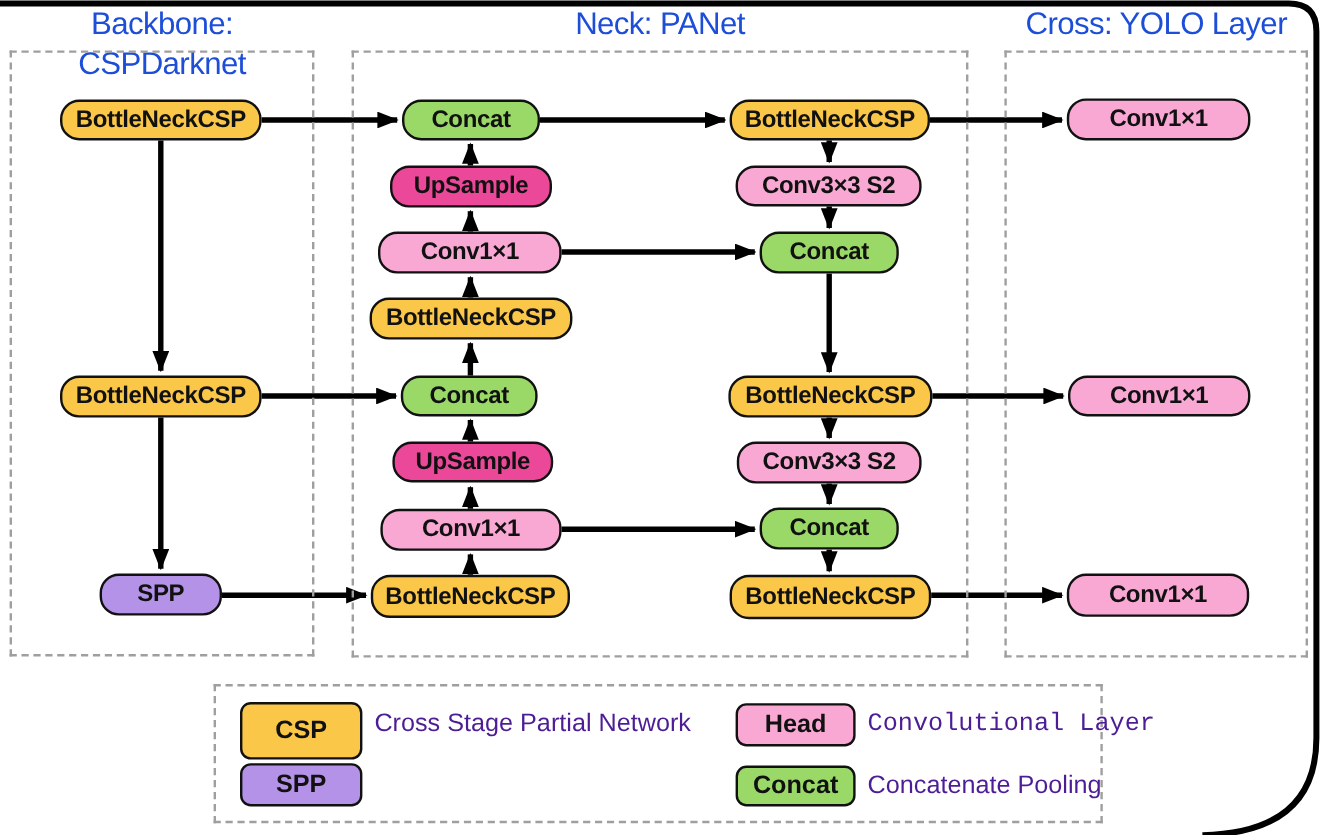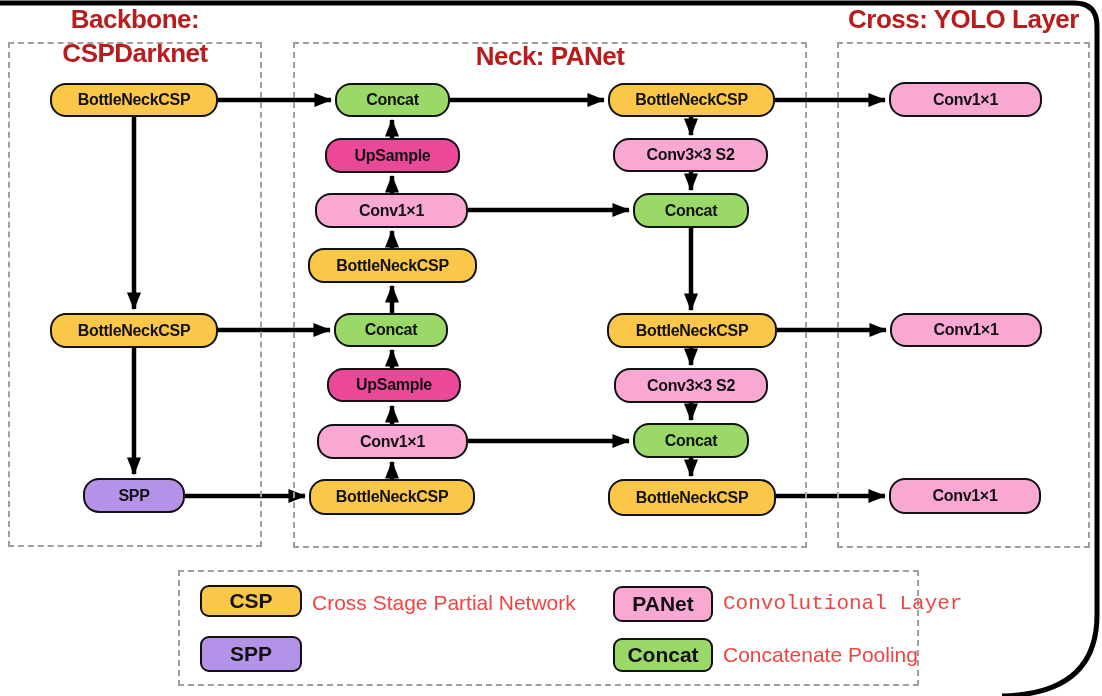--- a/index.html
+++ b/index.html
@@ -2,41 +2,41 @@
 <html><head>
 <meta charset="utf-8">
 <style>
   html,body{margin:0;padding:0;background:#fff;}
   #canvas{
     position:relative;width:1102px;height:696px;background:#ffffff;overflow:hidden;
     font-family:"Liberation Sans",sans-serif;
   }
   .title{
     position:absolute;top:2px;height:34px;line-height:34px;text-align:center;
-    font-size:26px;font-weight:bold;letter-spacing:-0.5px;color:#b91c1c;
+    font-size:26px;font-weight:normal;letter-spacing:-0.5px;color:#1d4ed8;
   }
   .region{position:absolute;border:2.5px dashed #9f9f9f;box-sizing:border-box;background:transparent;}
   .node{
     position:absolute;box-sizing:border-box;border:2.5px solid #111;border-radius:16px;
     display:flex;align-items:center;justify-content:center;
-    font-size:16px;font-weight:bold;letter-spacing:-0.3px;color:#111;white-space:nowrap;
+    font-size:20px;font-weight:bold;letter-spacing:-0.3px;color:#111;white-space:nowrap;
   }
   .csp{background:#FAC748;}
   .spp{background:#B392E8;}
   .conv{background:#f9a8d4;}
   .concat{background:#9AD867;text-align:center;}
   .upsample{background:#ec4899;}
   #arrow-layer{position:absolute;left:0;top:0;pointer-events:none;}
   .legend-swatch{
     position:absolute;box-sizing:border-box;border:2.5px solid #111;border-radius:9px;
     display:flex;align-items:center;justify-content:center;
     font-size:21px;font-weight:bold;color:#111;
   }
   .legend-desc{
-    position:absolute;font-size:21px;color:#ef4444;white-space:nowrap;line-height:36px;
+    position:absolute;font-size:21px;color:#4c1d95;white-space:nowrap;line-height:36px;
   }
 </style>
 </head>
 <body>
 
 <div id="canvas">
 
   <svg id="arrow-layer" width="1102" height="696" viewBox="0 0 1102 696">
     <defs>
       <marker id="ah" markerUnits="userSpaceOnUse" markerWidth="18" markerHeight="14" viewBox="0 0 14 11" refX="13" refY="5.5" orient="auto">
@@ -74,21 +74,21 @@
       <line x1="691" y1="403" x2="691" y2="420" marker-end="url(#ah)"></line>
       <line x1="691" y1="458" x2="691" y2="476" marker-end="url(#ah)"></line>
 
       <line x1="775" y1="100" x2="885" y2="100" marker-end="url(#ah)"></line>
       <line x1="777" y1="330" x2="886" y2="330" marker-end="url(#ah)"></line>
       <line x1="776" y1="496" x2="885" y2="496" marker-end="url(#ah)"></line>
     </g>
   </svg>
 
   <div class="title" style="left:8px;width:254px;">Backbone: CSPDarknet</div>
-  <div class="title" style="left:293px;width:514px;margin-top:37px;">Neck: PANet</div>
+  <div class="title" style="left:293px;width:514px;">Neck: PANet</div>
   <div class="title" style="left:837px;width:253px;">Cross: YOLO Layer</div>
 
   <div class="region" style="left:8px;top:42px;width:254px;height:505px;"></div>
   <div class="region" style="left:293px;top:42px;width:514px;height:506px;"></div>
   <div class="region" style="left:837px;top:42px;width:253px;height:506px;"></div>
 
   <div class="node csp" style="left:50px;top:83px;width:168px;height:34px;">BottleNeckCSP</div>
   <div class="node csp" style="left:50px;top:313px;width:168px;height:35px;">BottleNeckCSP</div>
   <div class="node spp" style="left:83px;top:478px;width:102px;height:35px;">SPP</div>
 
@@ -107,22 +107,22 @@
   <div class="node csp" style="left:607px;top:313px;width:170px;height:35px;">BottleNeckCSP</div>
   <div class="node conv" style="left:614px;top:368px;width:154px;height:35px;">Conv3×3 S2</div>
   <div class="node concat" style="left:633px;top:423px;width:116px;height:35px;">Concat</div>
   <div class="node csp" style="left:608px;top:479px;width:168px;height:37px;">BottleNeckCSP</div>
 
   <div class="node conv" style="left:889px;top:82px;width:153px;height:35px;">Conv1×1</div>
   <div class="node conv" style="left:890px;top:313px;width:152px;height:34px;">Conv1×1</div>
   <div class="node conv" style="left:889px;top:478px;width:152px;height:36px;">Conv1×1</div>
 
   <div class="region" style="left:178px;top:570px;width:741px;height:116px;">
-    <div class="legend-swatch csp" style="left:20px;top:13px;width:102px;height:32px;">CSP</div>
+    <div class="legend-swatch csp" style="left:20px;top:13px;width:102px;height:48px;">CSP</div>
     <div class="legend-desc" style="left:132px;top:13px;">Cross Stage Partial Network</div>
     <div class="legend-swatch spp" style="left:20px;top:64px;width:102px;height:36px;">SPP</div>
-    <div class="legend-swatch conv" style="left:433px;top:14px;width:100px;height:36px;">PANet</div>
+    <div class="legend-swatch conv" style="left:433px;top:14px;width:100px;height:36px;">Head</div>
     <div class="legend-desc" style="left:543px;top:14px;font-family:Liberation Mono, monospace;">Convolutional Layer</div>
     <div class="legend-swatch concat" style="left:433px;top:66px;width:100px;height:34px;">Concat</div>
     <div class="legend-desc" style="left:543px;top:65px;">Concatenate Pooling</div>
   </div>
 
 </div>
 
 </body></html>

